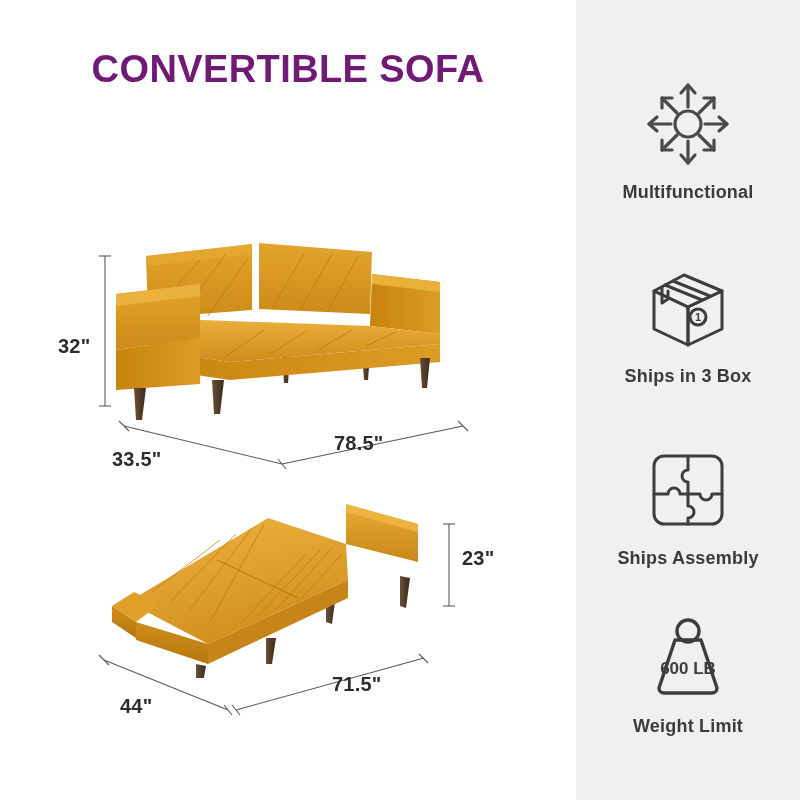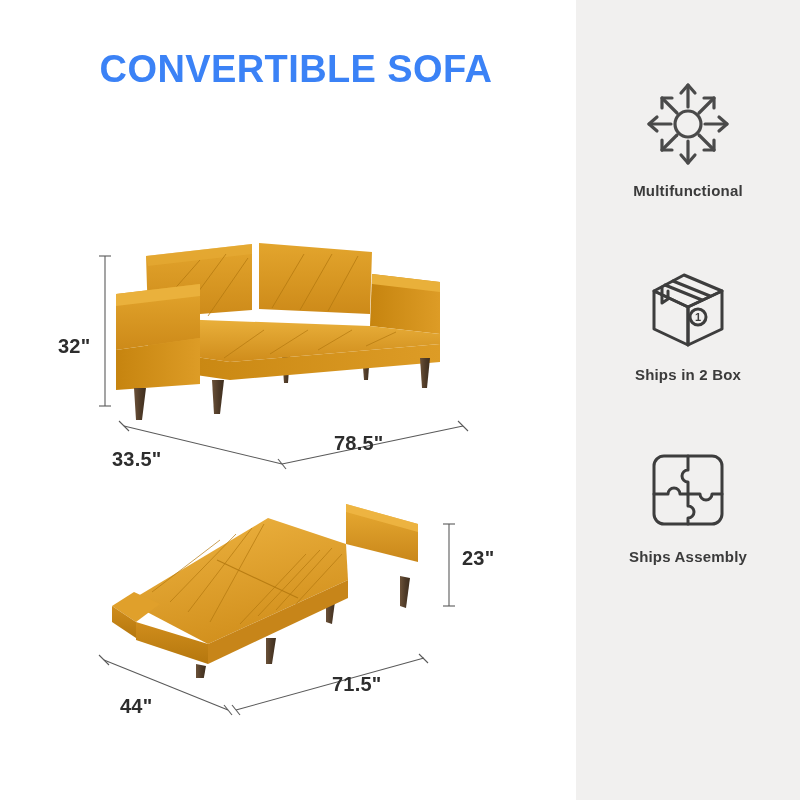--- a/index.html
+++ b/index.html
@@ -19,23 +19,23 @@
   
   #left-panel {
     position: relative;
     width: 576px; height: 800px;
     background: #ffffff;
     flex: 0 0 576px;
   }
 
   #headline {
     position: absolute;
-    top: 48px; left: 8px; width: 576px;
+    top: 48px; left: 0; width: 576px;
     text-align: center;
-    color: #3b82f6;
+    color: #701a75;
     font-size: 38px;
     font-weight: bold;
     line-height: 1.13;
     letter-spacing: 0.4px;
   }
   #headline .line { display: block; white-space: nowrap; }
 
   .sofa-figure { position: absolute; }
 
   
@@ -62,21 +62,21 @@
     text-align: center;
   }
   .feature .icon-wrap {
     height: 92px;
     display: flex;
     align-items: center;
     justify-content: center;
   }
   .feature .feature-label {
     margin-top: 12px;
-    font-size: 15px;
+    font-size: 18px;
     font-weight: bold;
     color: #3b3b3b;
     letter-spacing: 0.2px;
     text-align: center;
   }
 </style>
 </head>
 <body>
 
 <div id="page">
@@ -284,35 +284,45 @@
 
           <path d="M25 20 L62 35"></path>
           <path d="M33 16 L70 31"></path>
 
           <path d="M22 22 L22 38 L28 34 L28 26"></path>
 
           <circle cx="58" cy="52" r="8"></circle>
           <text x="58" y="56" font-family="'Liberation Sans',sans-serif" font-size="11" font-weight="bold" fill="#3d3d3d" stroke="none" text-anchor="middle">1</text>
         </svg>
       </div>
-      <div class="feature-label">Ships in 2 Box</div>
+      <div class="feature-label">Ships in 3 Box</div>
     </div>
 
     <div class="feature" style="top:444px;">
       <div class="icon-wrap">
         <svg width="80" height="80" viewBox="0 0 80 80" fill="none" stroke="#3d3d3d" stroke-width="3" stroke-linecap="round" stroke-linejoin="round">
           <rect x="6" y="6" width="68" height="68" rx="10" ry="10"></rect>
 
           <path d="M40 6 L40 20 a6 6 0 1 0 0 12 L40 44"></path>
 
           <path d="M6 44 L20 44 a6 6 0 1 1 12 0 L40 44"></path>
 
           <path d="M40 44 L52 44 a6 6 0 1 0 12 0 L74 44"></path>
 
           <path d="M40 44 L40 56 a6 6 0 1 1 0 12 L40 74"></path>
         </svg>
       </div>
       <div class="feature-label">Ships Assembly</div>
     </div>
 
+    <div class="feature" style="top:612px;">
+      <div class="icon-wrap">
+        <svg width="86" height="84" viewBox="0 0 86 84" fill="none" stroke="#3d3d3d" stroke-width="3.4" stroke-linecap="round" stroke-linejoin="round">
+          <circle cx="43" cy="15" r="11"></circle>
+          <path d="M30 24 L56 24 L72 72 a5 5 0 0 1 -5 5 L19 77 a5 5 0 0 1 -5 -5 Z"></path>
+          <text x="43" y="58" font-family="'Liberation Sans',sans-serif" font-size="17" font-weight="bold" fill="#3d3d3d" stroke="none" text-anchor="middle">600 LB</text>
+        </svg>
+      </div>
+      <div class="feature-label">Weight Limit</div>
+    </div>
 
   </div>
 </div>
 
 </body></html>

